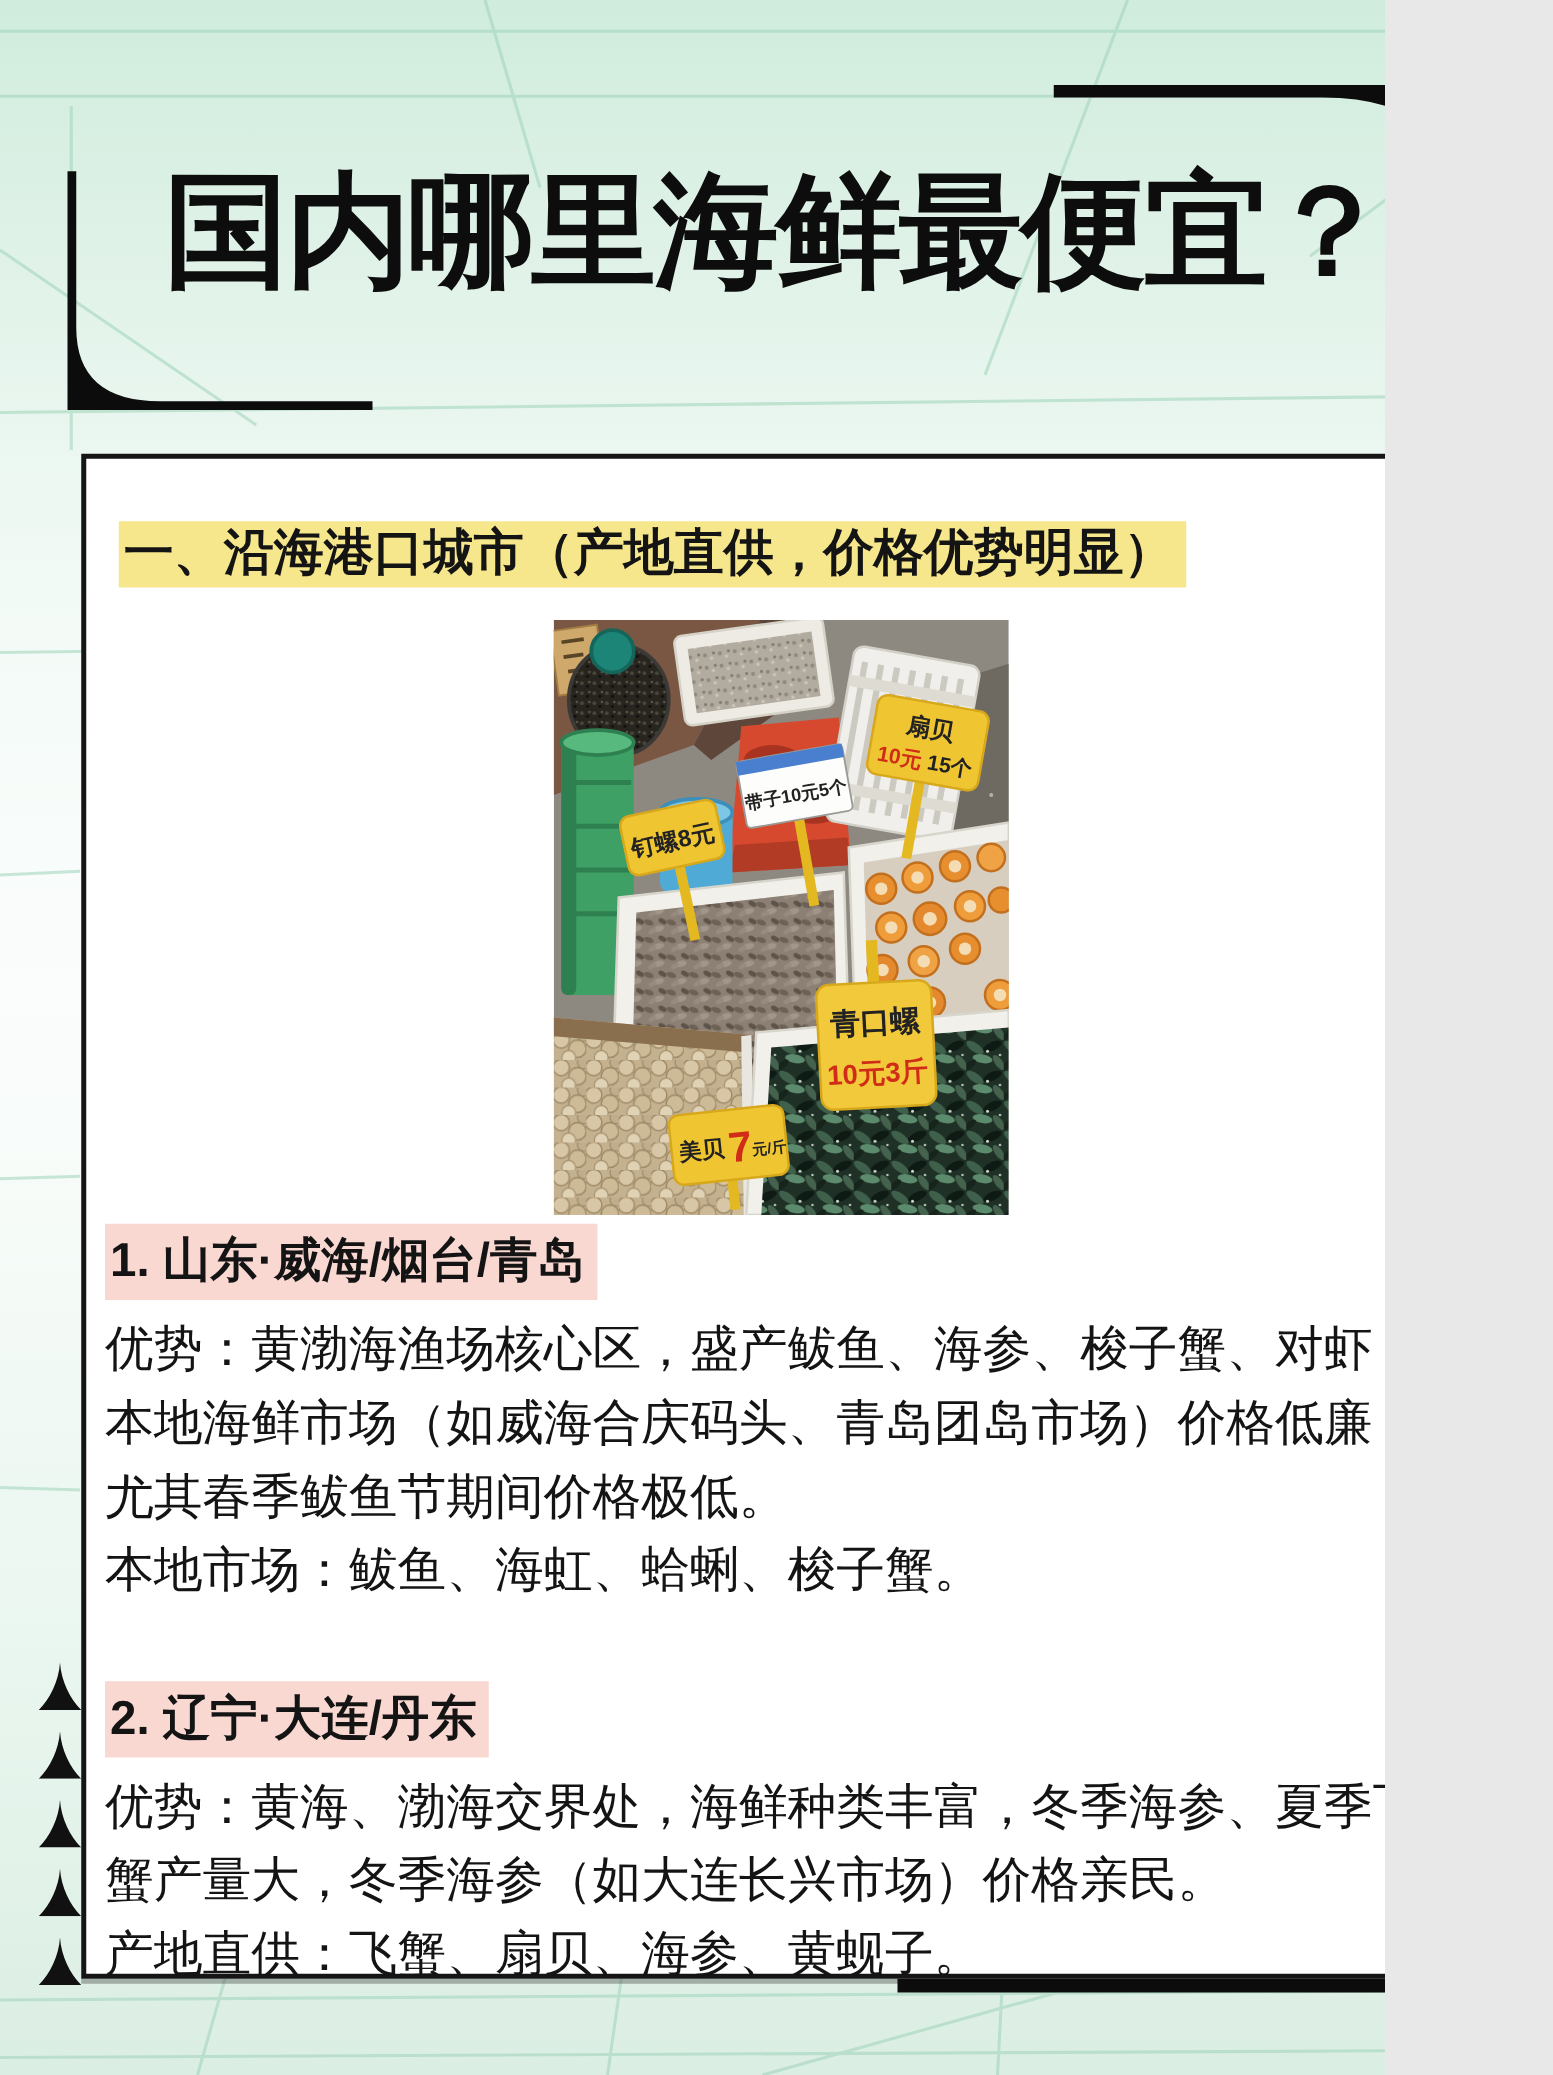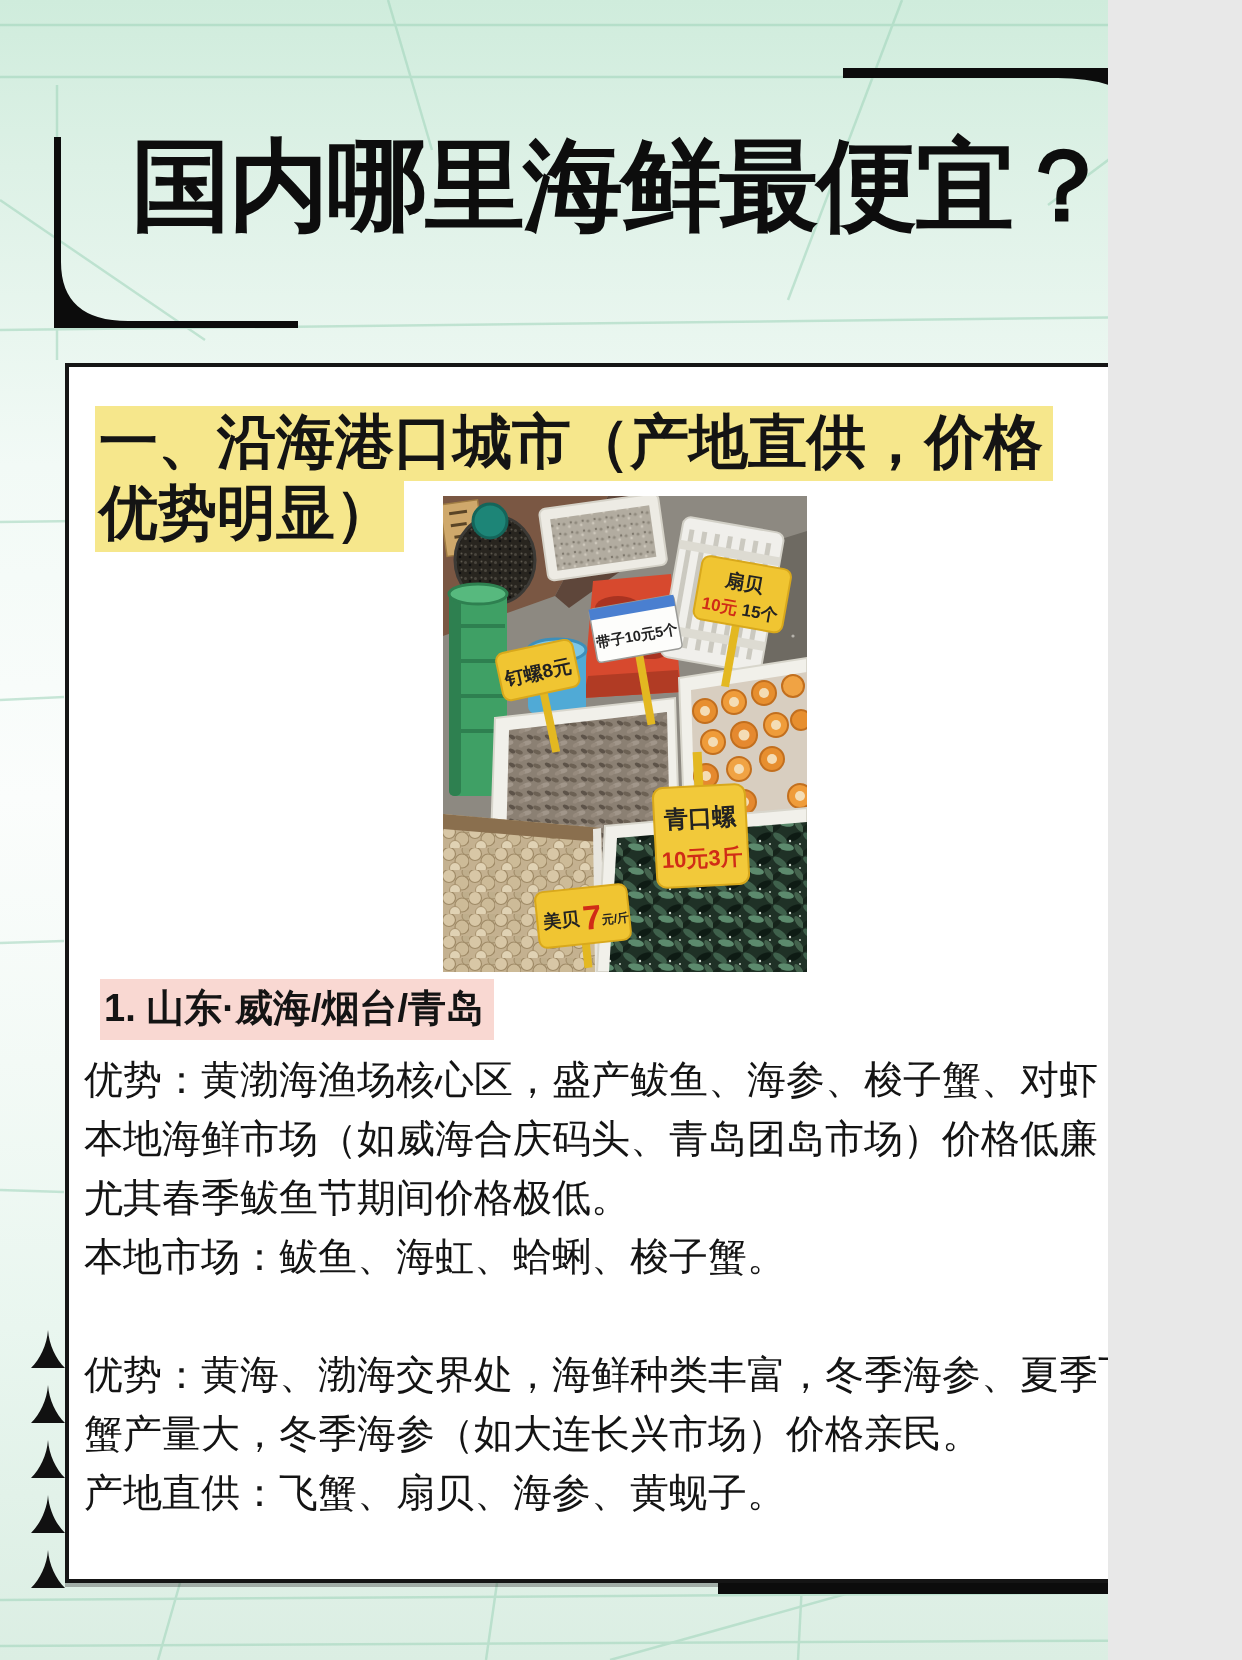--- a/index.html
+++ b/index.html
@@ -19,35 +19,35 @@
   .dash{width:26px;height:12px;background:#0c0c0c;margin-bottom:15px;}
   .triangle-column{position:absolute;left:31px;top:1330px;z-index:3;}
   .tri{display:block;margin-bottom:17px;}
   .content-card{
     position:absolute;left:65px;top:363px;width:1112px;height:1220px;z-index:2;
     background:#ffffff;border:4px solid #151515;box-sizing:border-box;
     box-shadow:0 4px 0 rgba(50,50,50,0.35);
   }
   .card-heading{
     position:absolute;left:26px;top:40px;width:992px;
-    font-size:59px;line-height:71px;font-weight:900;color:#141414;
+    font-size:40px;line-height:71px;font-weight:900;color:#141414;
     line-break:anywhere;word-break:break-all;margin:0;
   }
   .hl-yellow{
     background:#f6e78c;
     -webkit-box-decoration-break:clone;box-decoration-break:clone;
     padding:3px 10px 6px 4px;
   }
   .market-photo{position:absolute;left:374px;top:129px;width:364px;height:476px;}
   .section{position:absolute;left:15px;width:1068px;}
   .section-1{top:612px;}
   .section-2{top:978px;}
   .section-label{
     display:inline-block;background:#f9d8d2;color:#141414;
-    font-size:38px;font-weight:900;padding:4px 10px 6px 4px;margin:0 0 10px 16px;
+    font-size:38px;font-weight:900;padding:4px 10px 6px 4px;margin:0 0 10px 0;
   }
   .body-text{
     margin:0;font-size:39px;line-height:59px;font-weight:400;color:#141414;
     line-break:anywhere;word-break:break-all;
   }
   .bottom-bar{position:absolute;left:718px;top:1583px;width:468px;height:11px;background:#0c0c0c;z-index:3;}
   .corner-square{position:absolute;left:1174px;top:1571px;width:25px;height:25px;background:#0c0c0c;z-index:4;}
 </style>
 </head>
 <body>
@@ -339,20 +339,21 @@
       </svg>
     </div>
 
     <div class="section section-1">
       <span class="section-label">1. 山东·威海/烟台/青岛</span>
       <p class="body-text">优势：黄渤海渔场核心区，盛产鲅鱼、海参、梭子蟹、对虾，本地海鲜市场（如威海合庆码头、青岛团岛市场）价格低廉，尤其春季鲅鱼节期间价格极低。</p>
       <p class="body-text">本地市场：鲅鱼、海虹、蛤蜊、梭子蟹。</p>
     </div>
 
     <div class="section section-2">
+      <span class="section-label">2. 辽宁·大连/丹东</span>
       <p class="body-text">优势：黄海、渤海交界处，海鲜种类丰富，冬季海参、夏季飞蟹产量大，冬季海参（如大连长兴市场）价格亲民。</p>
       <p class="body-text">产地直供：飞蟹、扇贝、海参、黄蚬子。</p>
     </div>
   </div>
 
   <div class="bottom-bar"></div>
   <div class="corner-square"></div>
 
 </div>
 

